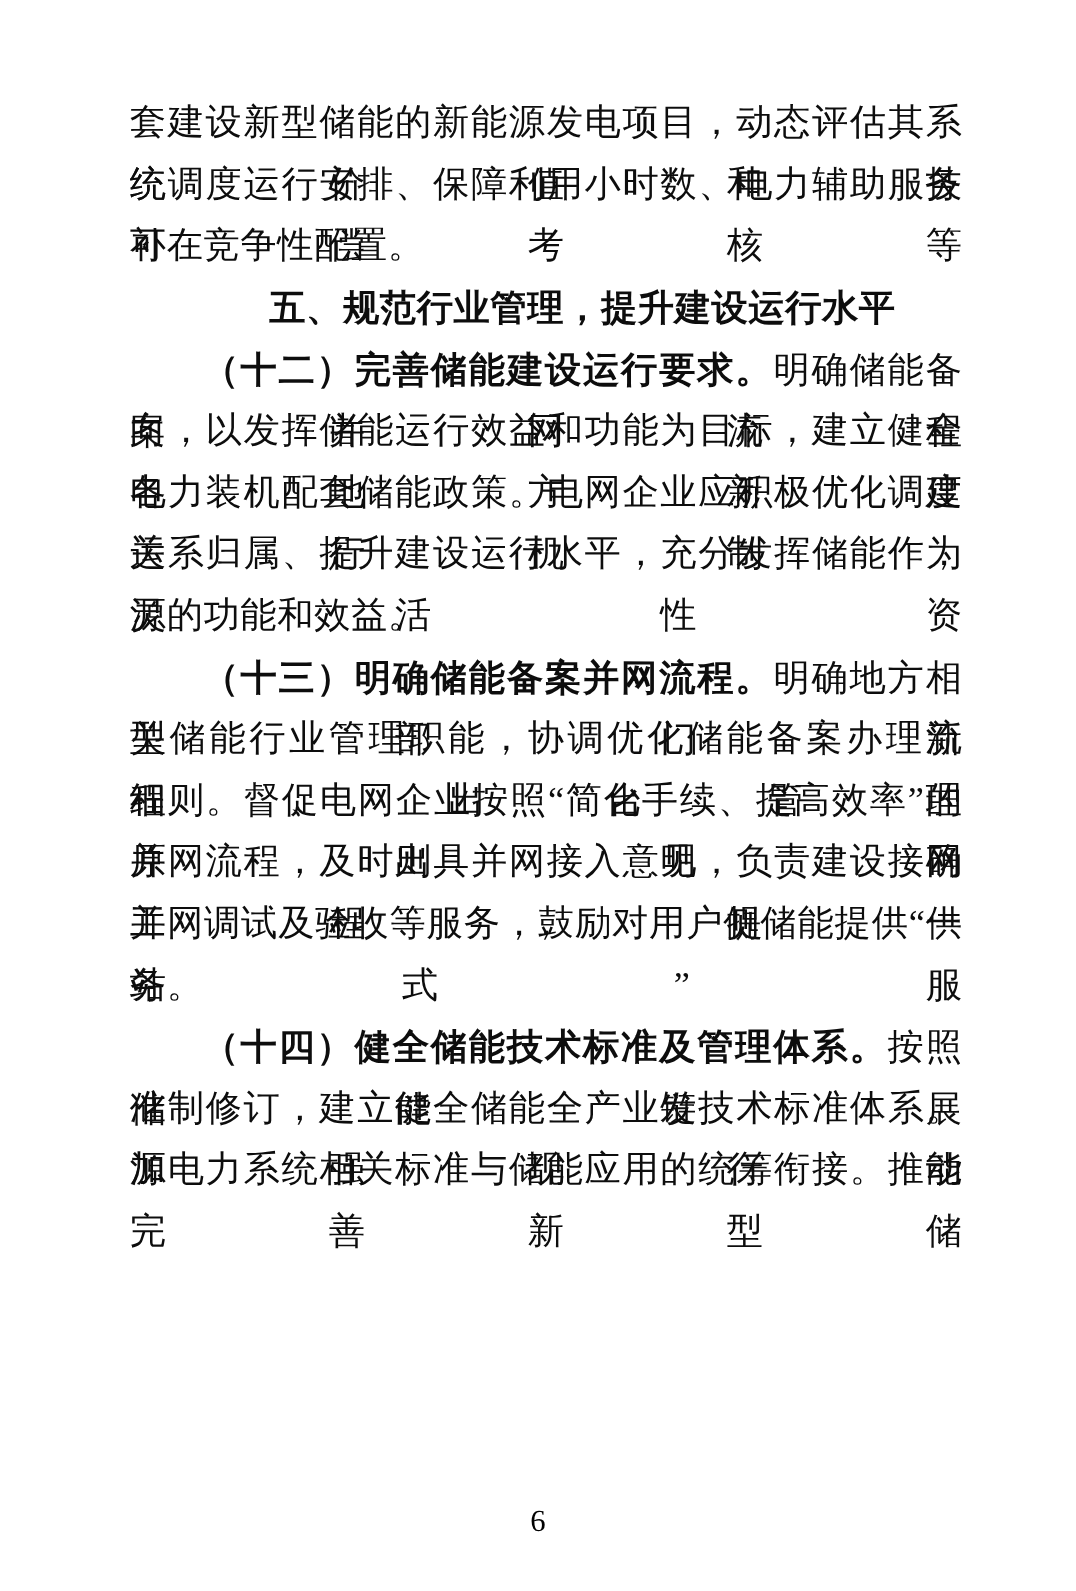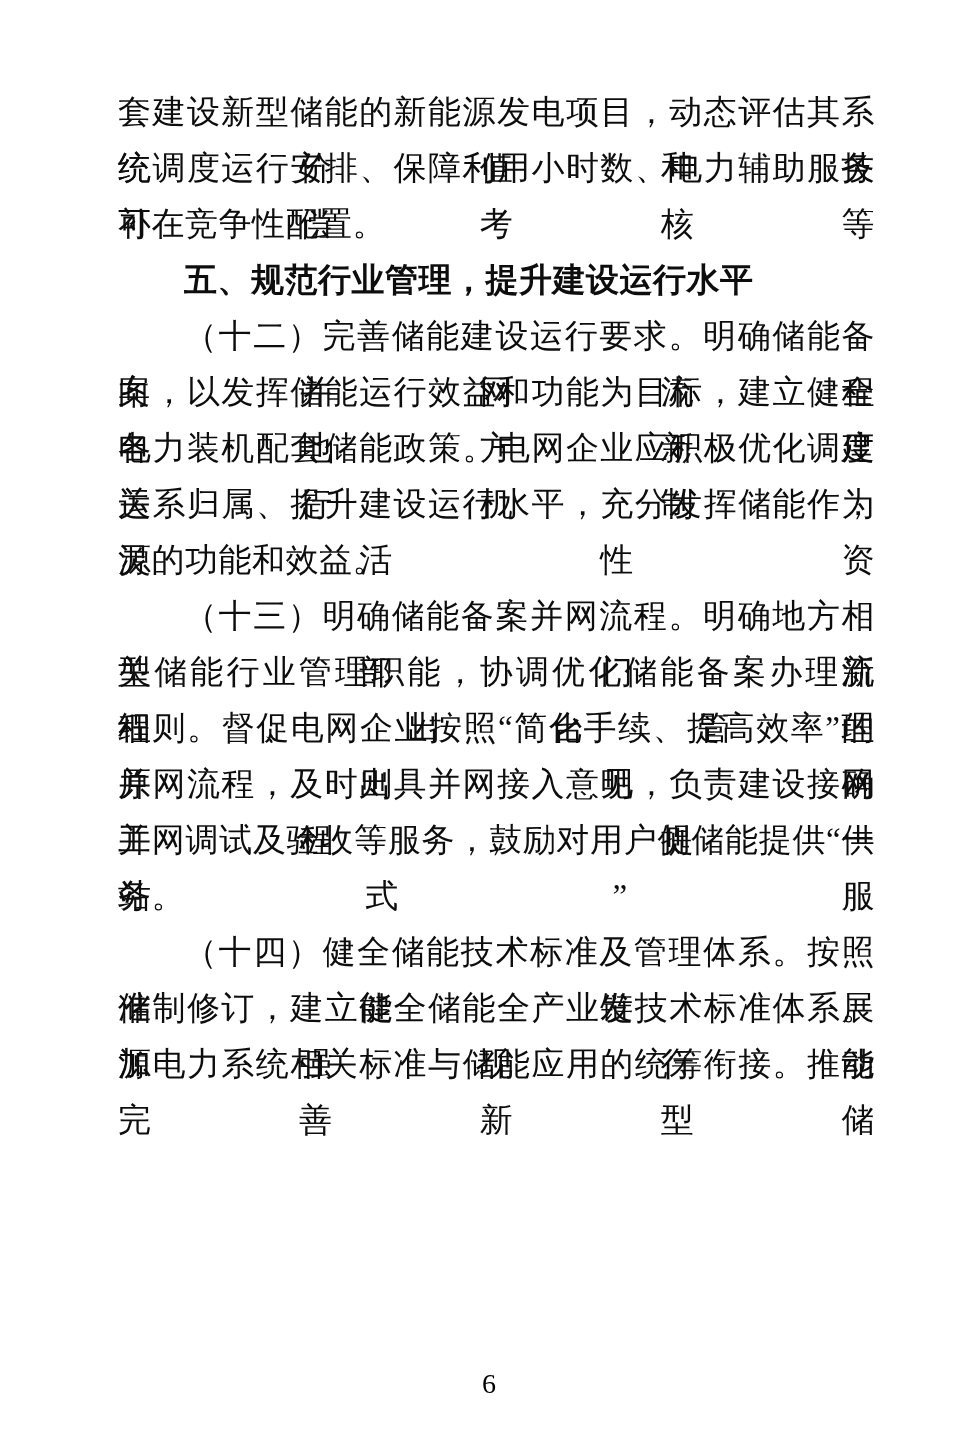--- a/index.html
+++ b/index.html
@@ -33,27 +33,27 @@
   }
   .line.fill {
     white-space: normal;
     text-align-last: justify;
     -moz-text-align-last: justify;
   }
   .line.indent {
     text-indent: 66px;
   }
   .line .bold-lead {
-    font-weight: 400;
+    font-weight: 700;
     font-family: "Liberation Sans", "DejaVu Sans", sans-serif;
   }
   .line.heading {
     font-weight: 700;
     font-family: "Liberation Sans", "DejaVu Sans", sans-serif;
-    text-align: left;
+    text-align: center;
   }
   .page-footer {
     position: absolute;
     left: 0;
     top: 1368px;
     width: 978px;
     text-align: center;
   }
   .page-number {
     font-size: 28px;

